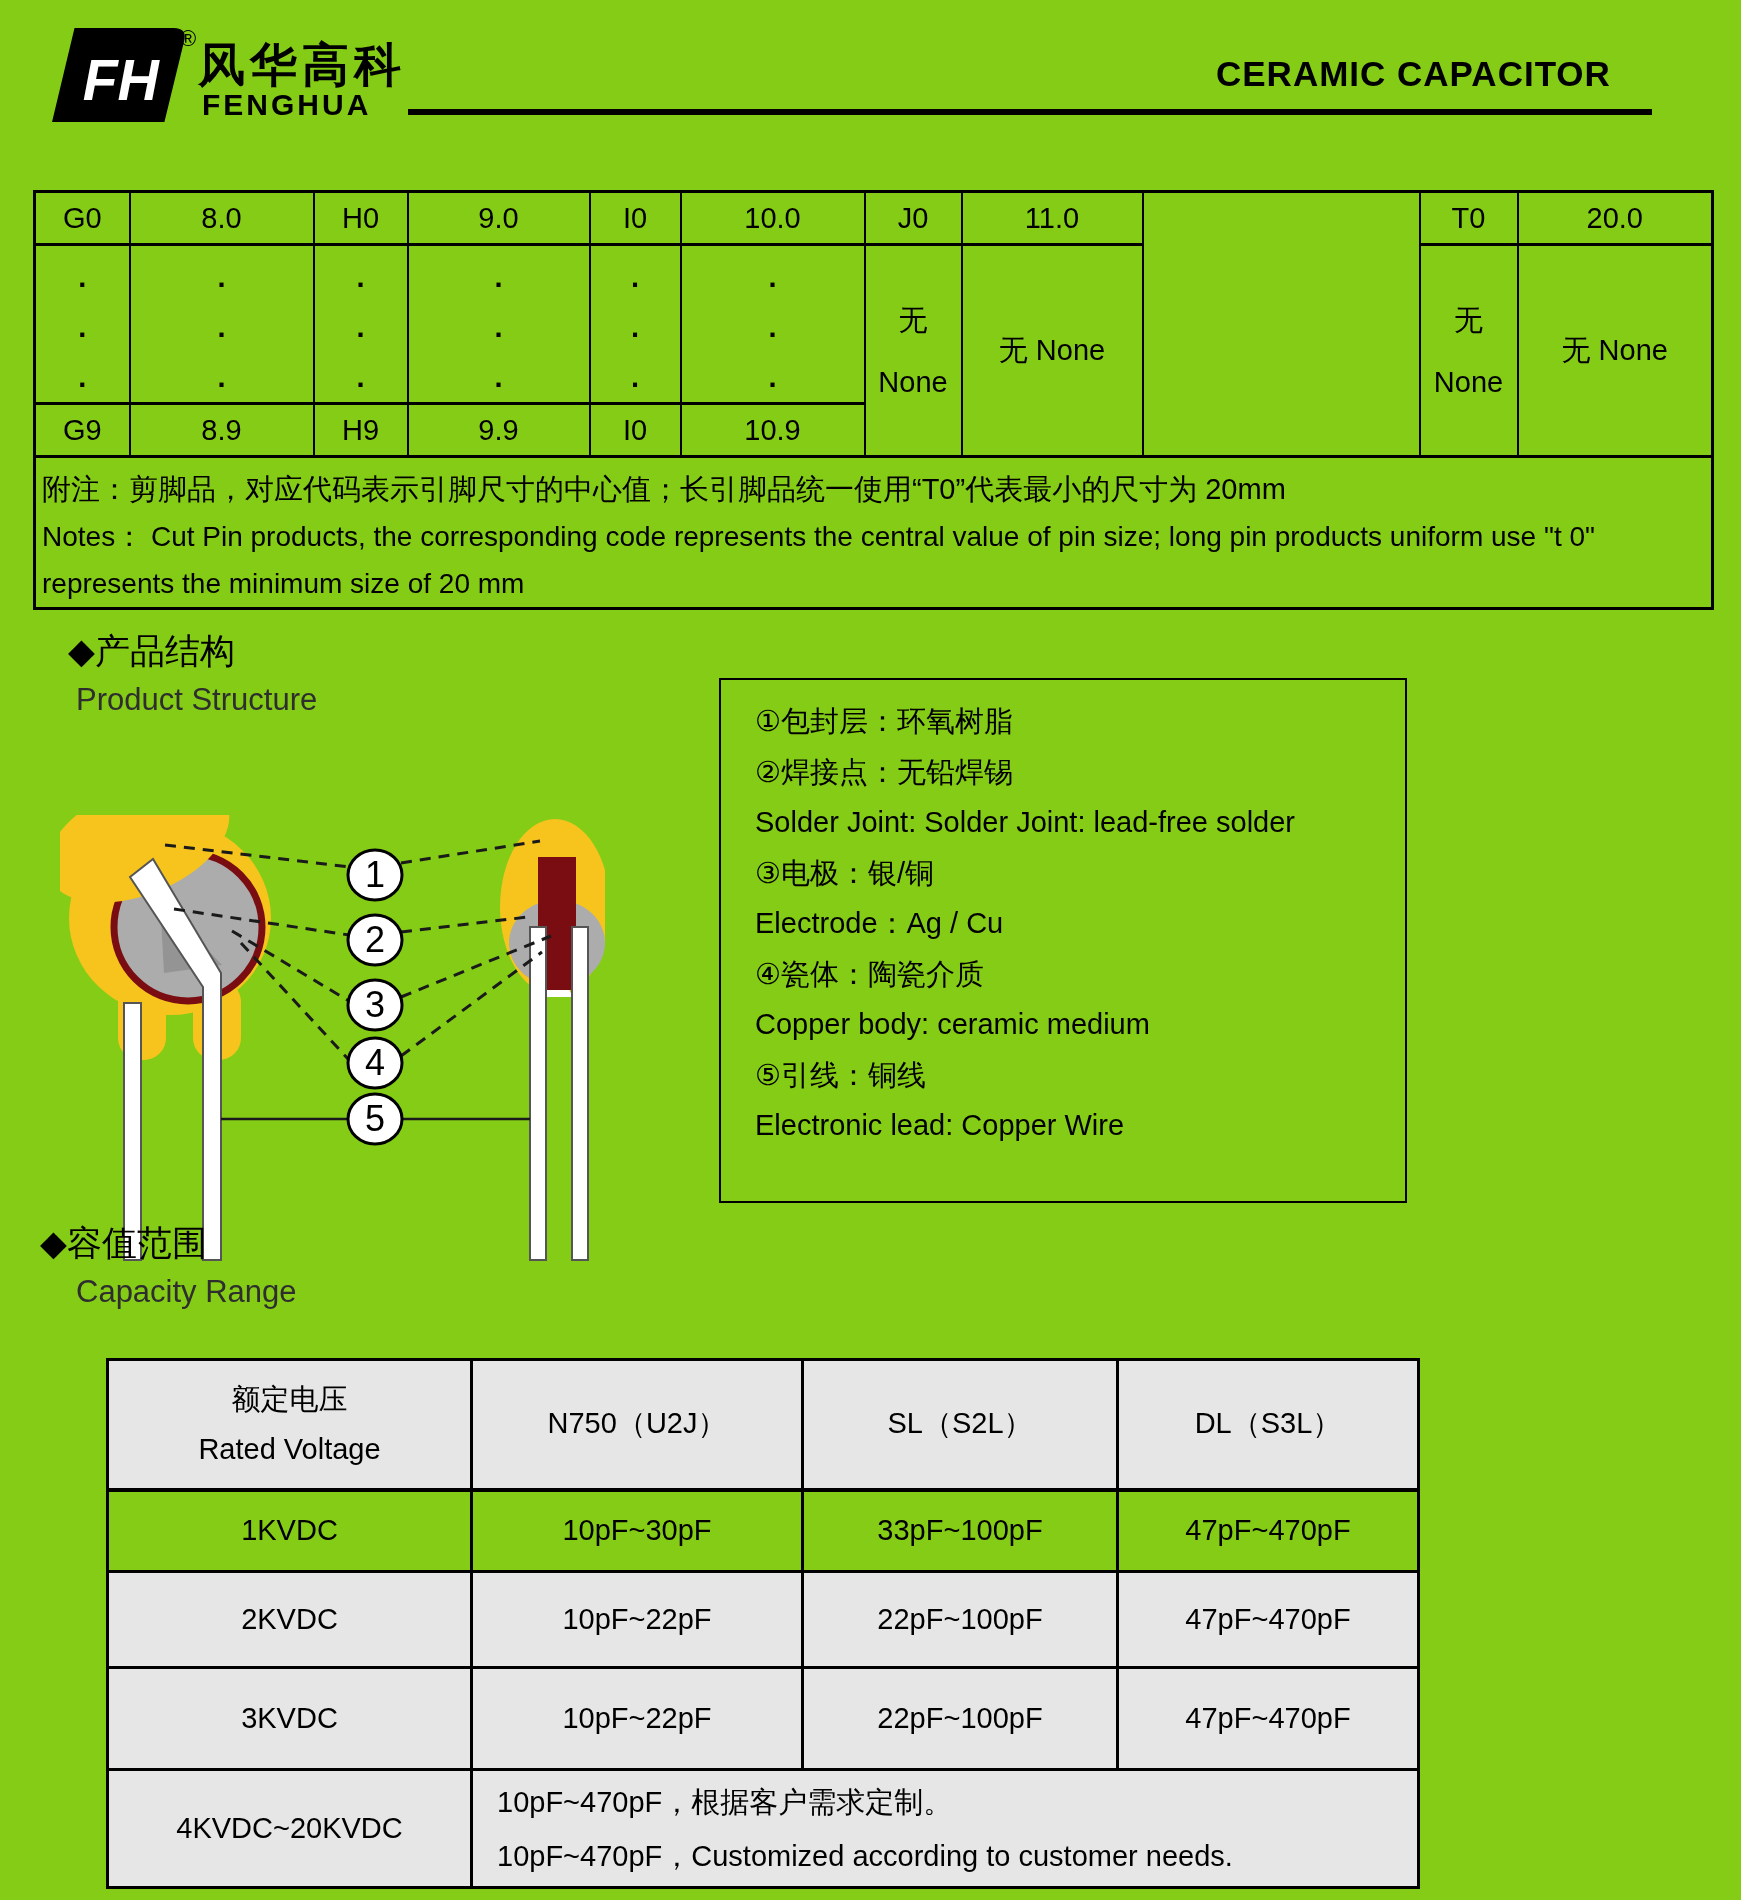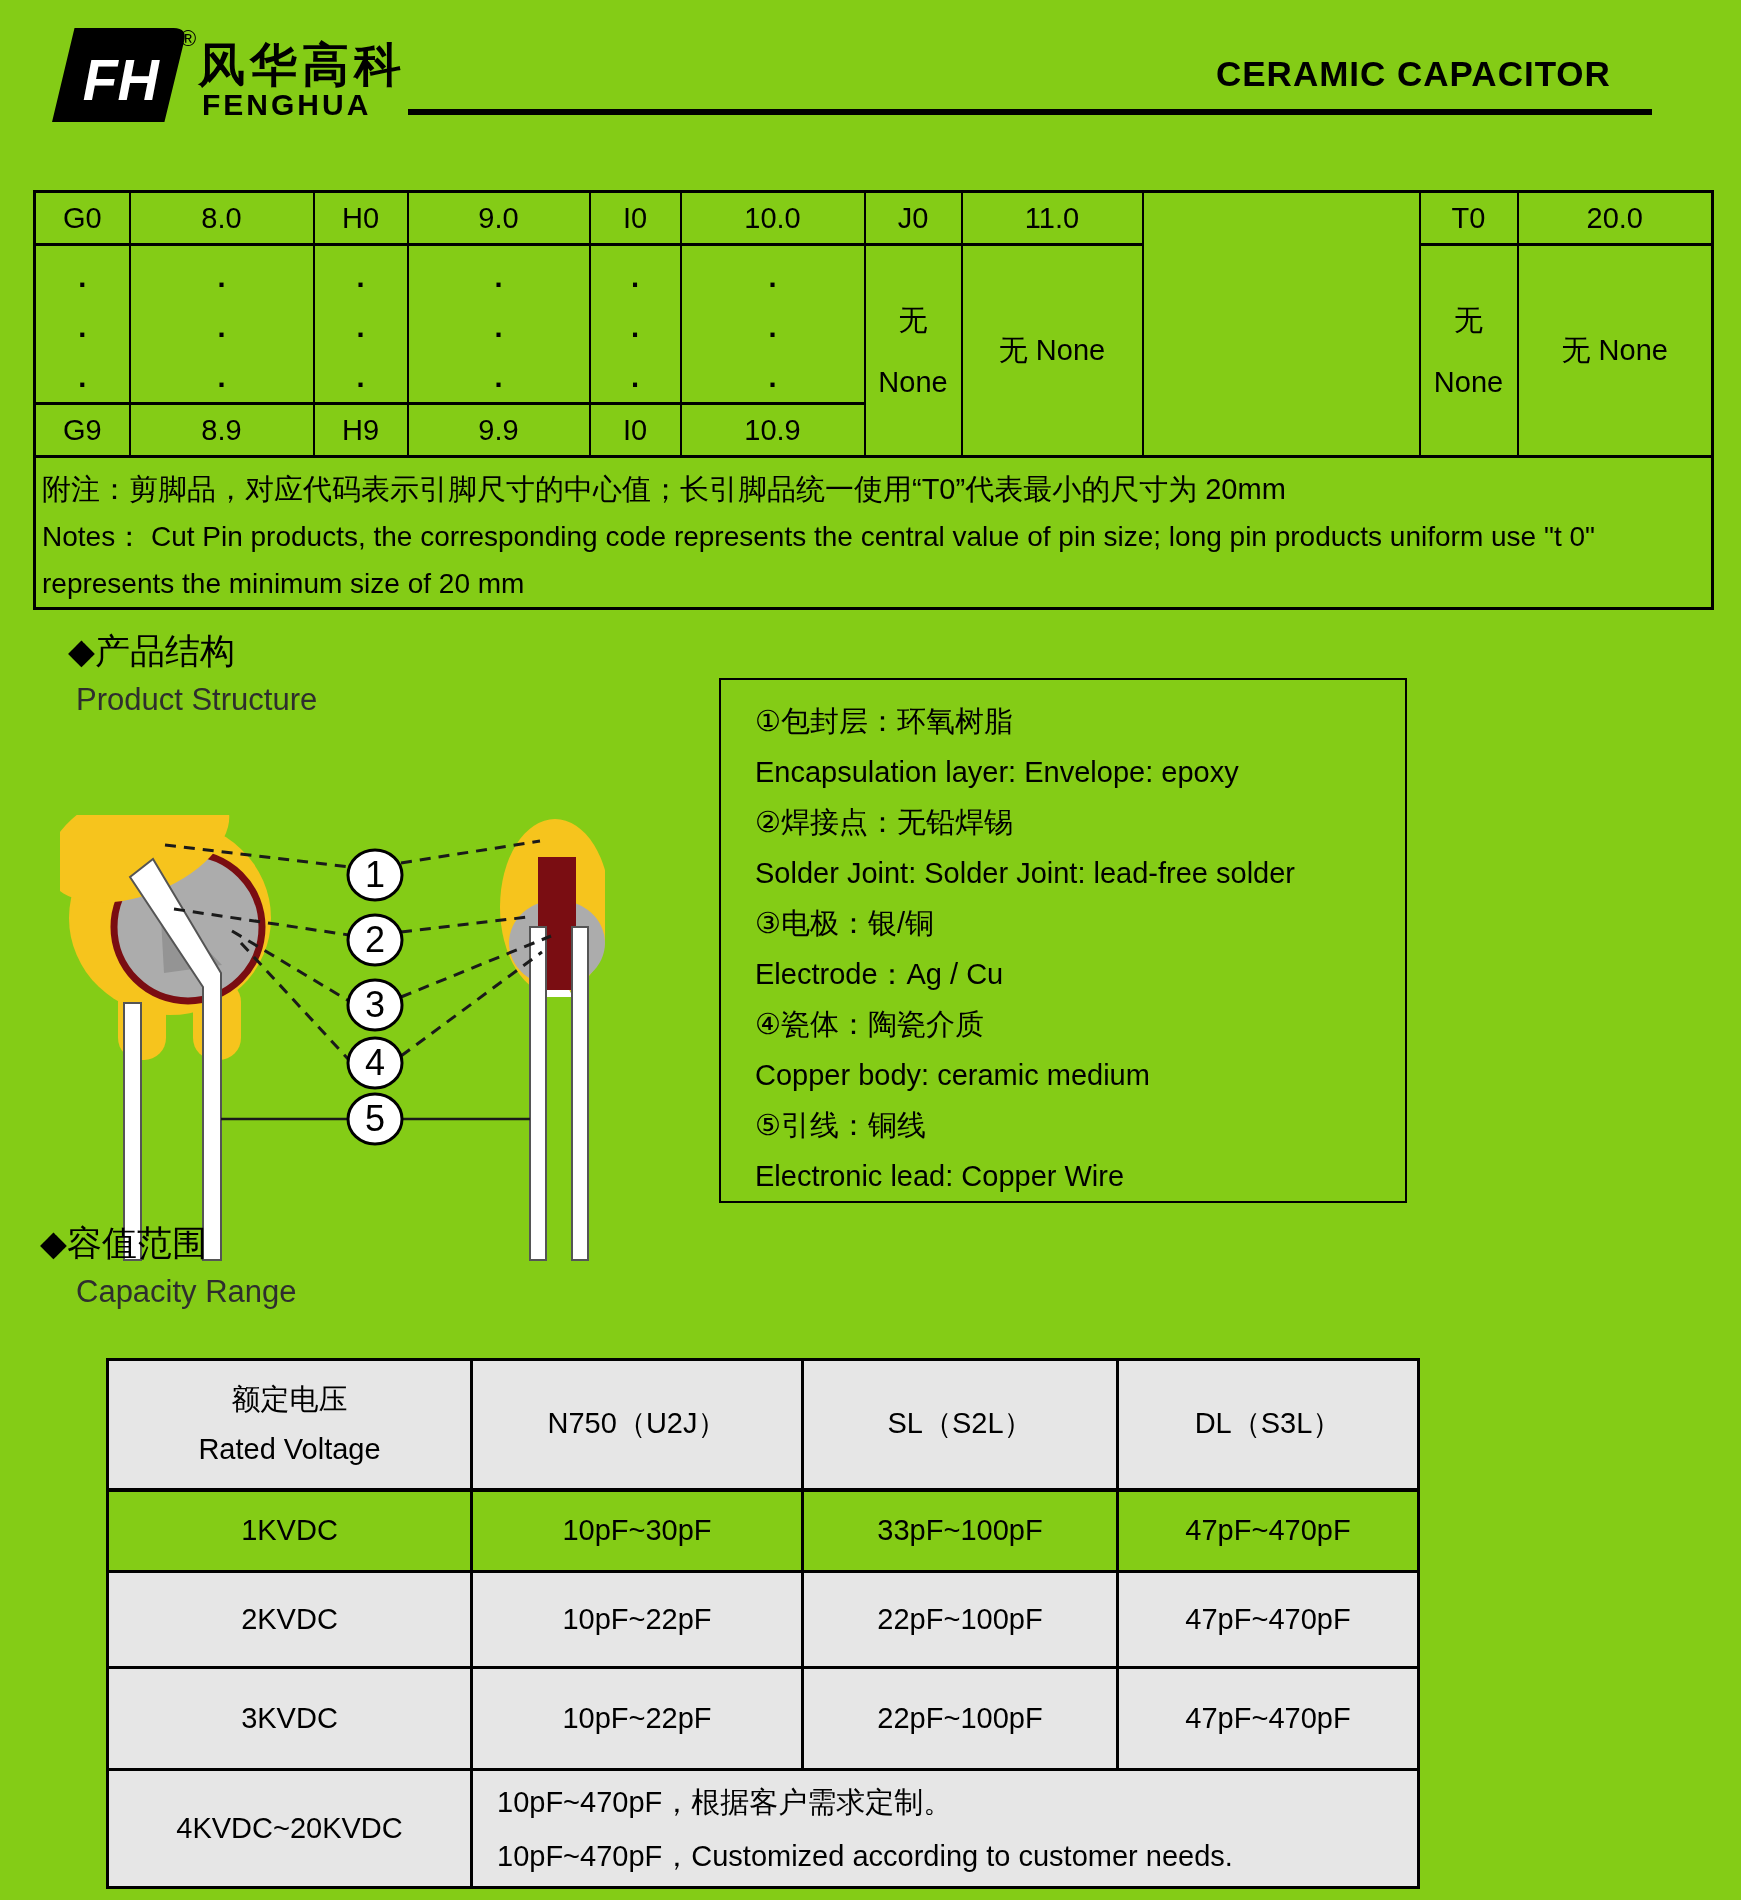--- a/index.html
+++ b/index.html
@@ -228,21 +228,20 @@
       <text x="315" y="202" font-size="36" text-anchor="middle" fill="#000">3</text>
       <ellipse cx="315" cy="248" rx="27" ry="25" fill="#fff" stroke="#000" stroke-width="3"></ellipse>
       <text x="315" y="260" font-size="36" text-anchor="middle" fill="#000">4</text>
       <ellipse cx="315" cy="304" rx="27" ry="25" fill="#fff" stroke="#000" stroke-width="3"></ellipse>
       <text x="315" y="316" font-size="36" text-anchor="middle" fill="#000">5</text>
     </g>
   </svg>
 
   <div class="abs legend-box">
     <div class="lg">①包封层：环氧树脂</div>
-    <div class="lg">Encapsulation layer: Envelope: epoxy</div>
     <div class="lg">②焊接点：无铅焊锡</div>
     <div class="lg">Solder Joint: Solder Joint: lead-free solder</div>
     <div class="lg">③电极：银/铜</div>
     <div class="lg">Electrode：Ag / Cu</div>
     <div class="lg">④瓷体：陶瓷介质</div>
     <div class="lg">Copper body: ceramic medium</div>
     <div class="lg">⑤引线：铜线</div>
     <div class="lg">Electronic lead: Copper Wire</div>
   </div>
 

